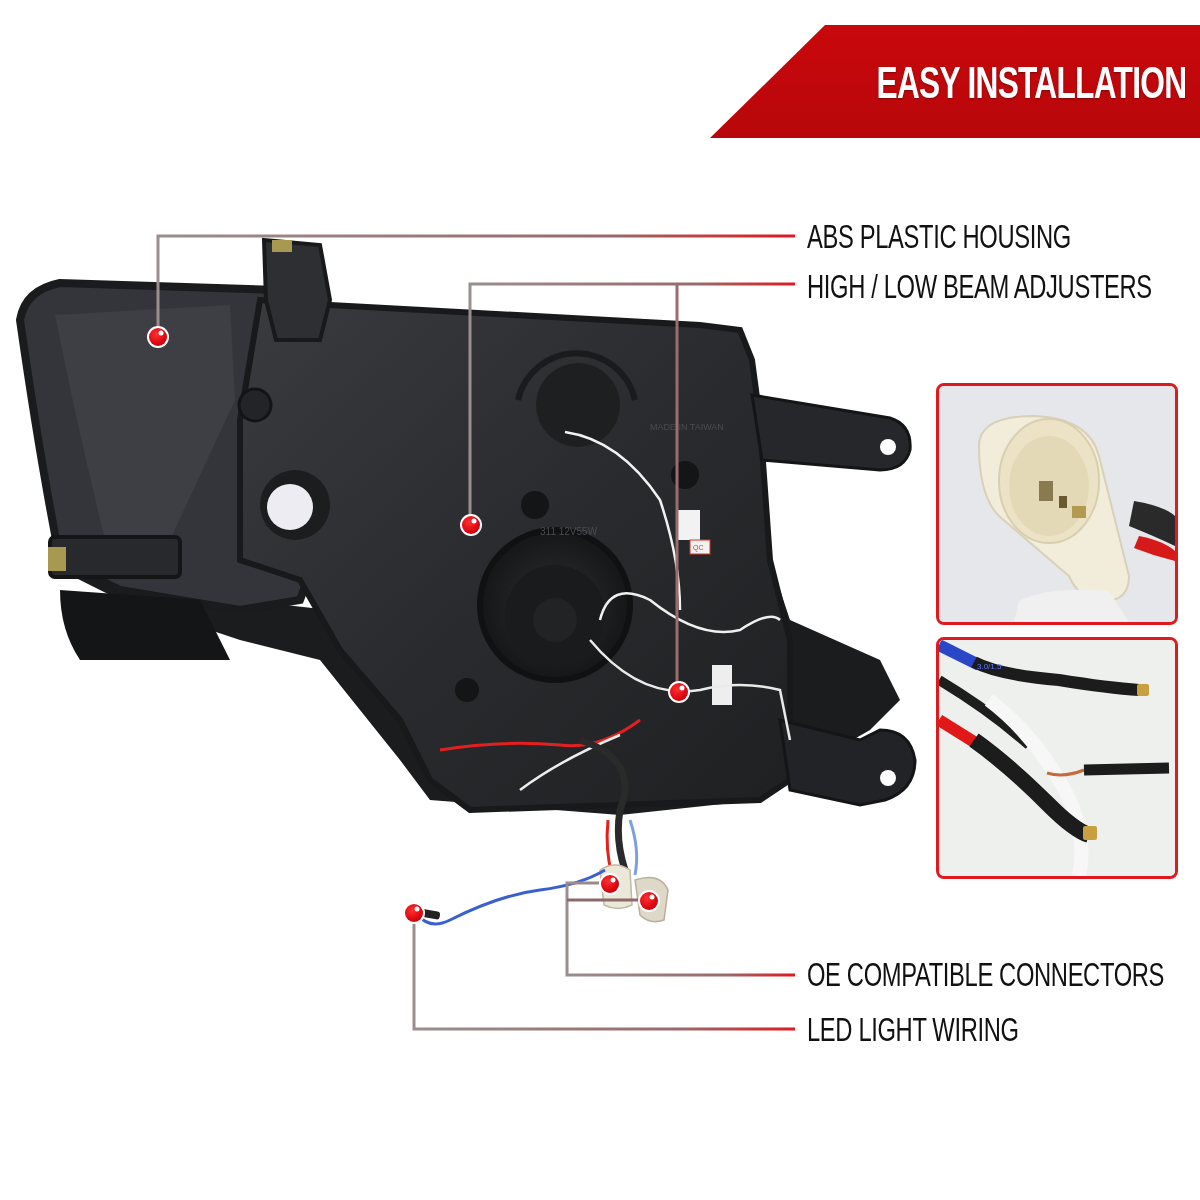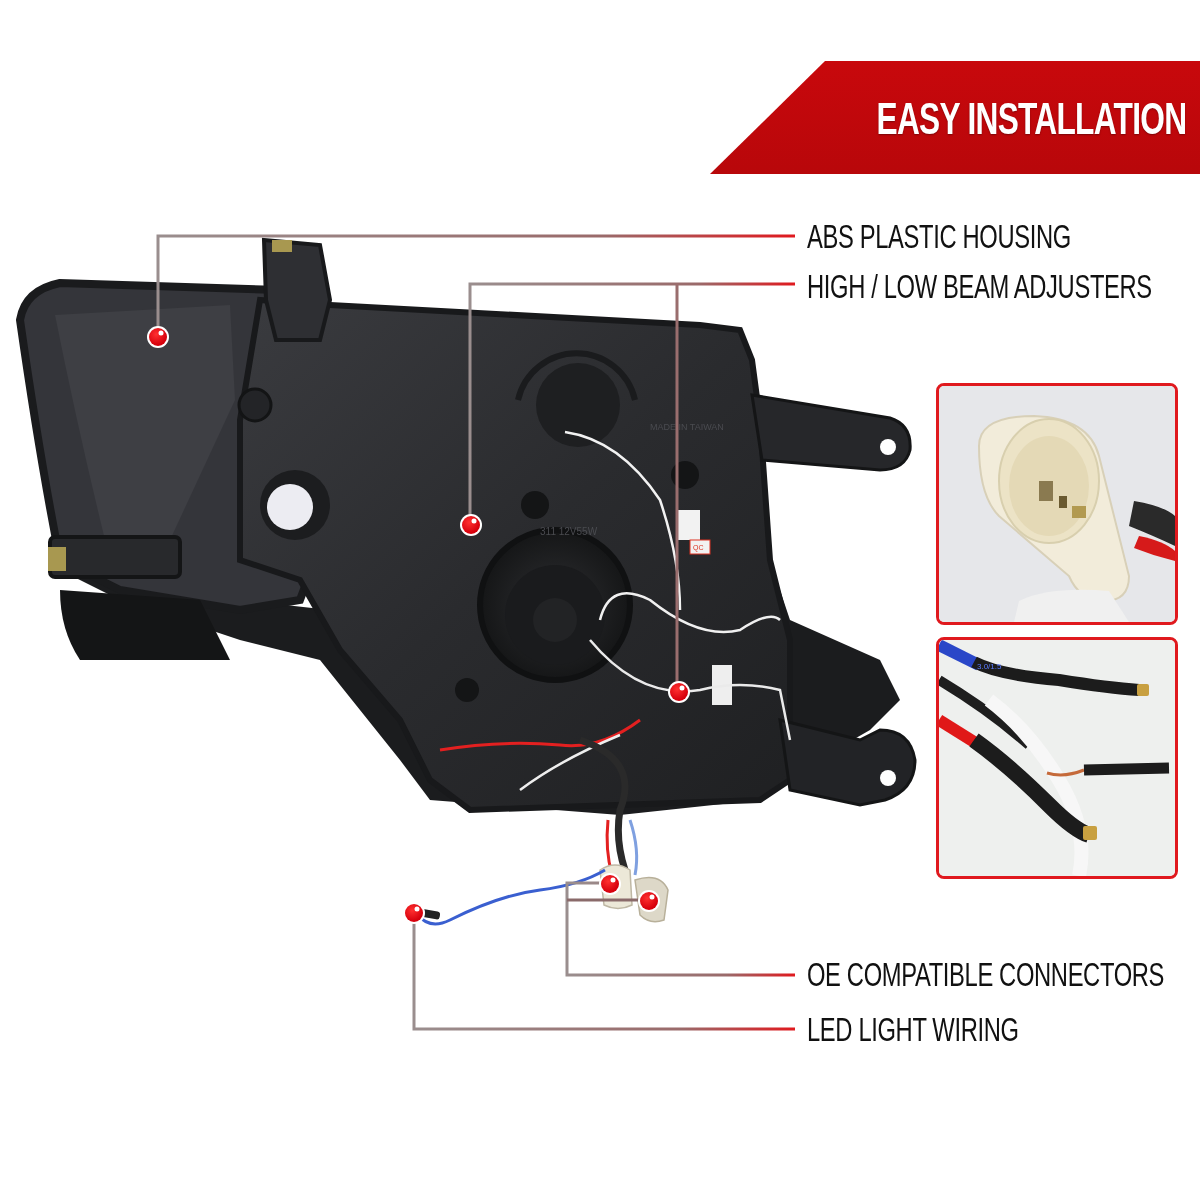--- a/index.html
+++ b/index.html
@@ -1,18 +1,18 @@
 <!DOCTYPE html>
 <html><head>
 <meta charset="utf-8">
 <style>
   html, body { margin: 0; padding: 0; background: #ffffff; }
   body { width: 1200px; height: 1200px; position: relative; overflow: hidden; font-family: "Liberation Sans", sans-serif; }
 
-  .banner { position: absolute; left: 710px; top: 25px; width: 490px; height: 113px; margin-top: 36px; }
+  .banner { position: absolute; left: 710px; top: 25px; width: 490px; height: 113px; }
   .banner-text {
     position: absolute; right: 14px; top: 33px;
     color: #ffffff; font-family: "Liberation Sans", sans-serif; font-weight: bold;
     font-size: 44px; letter-spacing: -1px; transform: scaleX(0.72); transform-origin: right center;
     white-space: nowrap; text-shadow: 0 1px 2px rgba(0,0,0,0.35);
   }
 
   .label {
     position: absolute; color: #111111; font-family: "Liberation Sans", sans-serif;
     font-size: 33px; font-weight: normal; white-space: nowrap; transform: scaleX(0.72);

